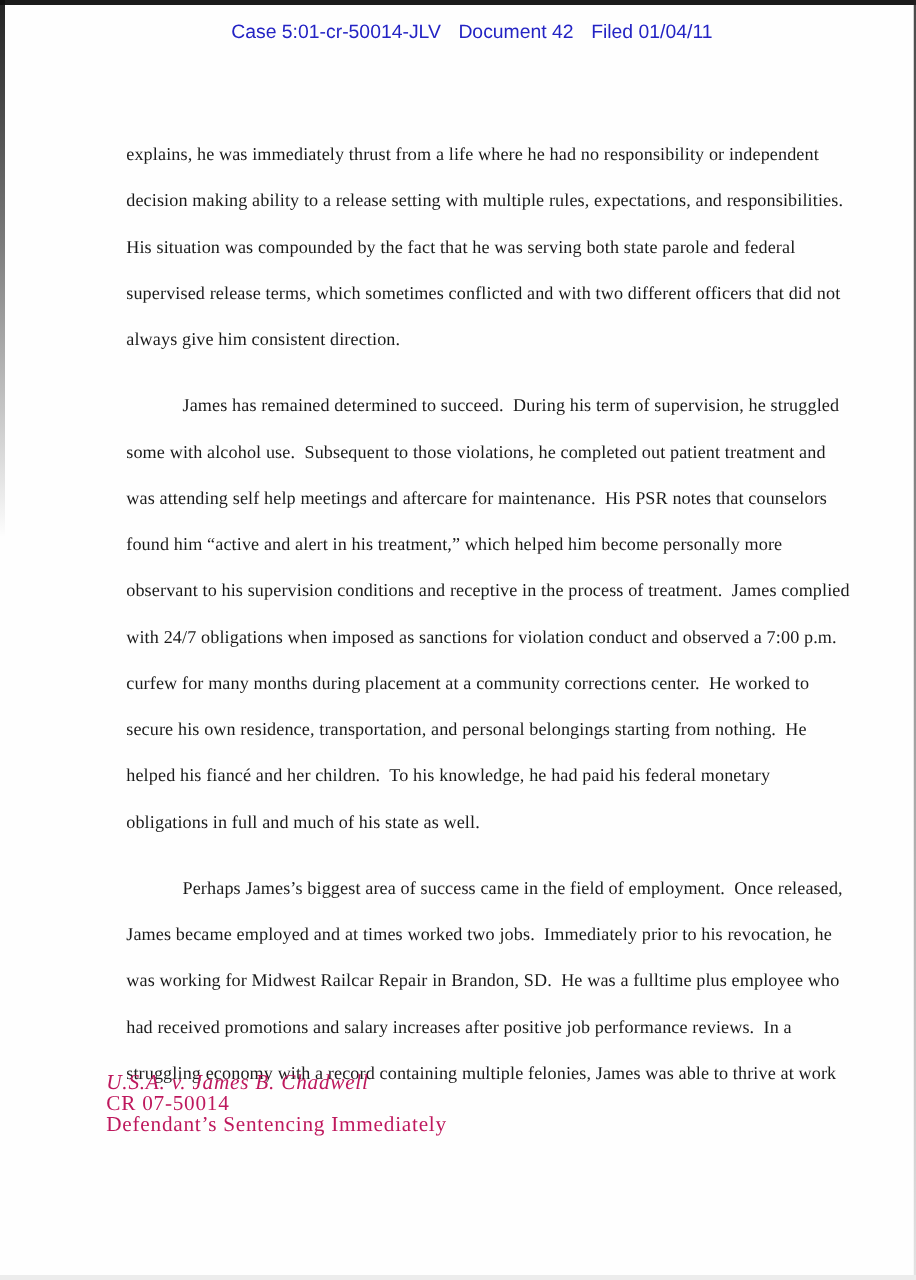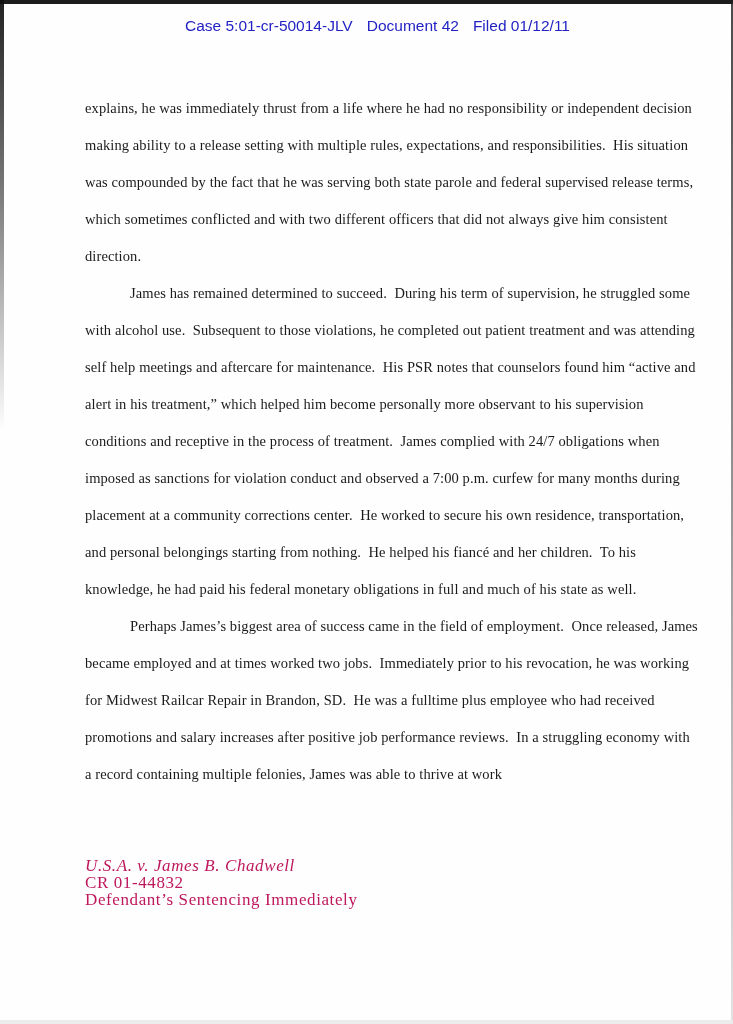--- a/index.html
+++ b/index.html
@@ -64,21 +64,21 @@
     position: absolute;
     top: 90px;
     left: 85px;
     width: 614px;
     font-size: 14.5px;
     line-height: 37px;
     color: #1a1a1a;
     letter-spacing: 0.1px;
   }
   .doc-body p {
-    margin: 0;
+    margin: 16px;
     white-space: pre-wrap;
   }
   .doc-body p.indent {
     text-indent: 45px;
   }
   .doc-footer {
     position: absolute;
     top: 857px;
     left: 85px;
     font-size: 17px;
@@ -96,29 +96,29 @@
 
   <div class="edge-top"></div>
   <div class="edge-left"></div>
   <div class="edge-right"></div>
   <div class="edge-bottom"></div>
 
   <div class="case-header">
     <span class="seg-row">
       <span>Case 5:01-cr-50014-JLV</span>
       <span>Document 42</span>
-      <span>Filed 01/12/11</span>
+      <span>Filed 01/04/11</span>
     </span>
   </div>
 
   <div class="doc-body">
     <p>explains, he was immediately thrust from a life where he had no responsibility or independent decision making ability to a release setting with multiple rules, expectations, and responsibilities.  His situation was compounded by the fact that he was serving both state parole and federal supervised release terms, which sometimes conflicted and with two different officers that did not always give him consistent direction.</p>
     <p class="indent">James has remained determined to succeed.  During his term of supervision, he struggled some with alcohol use.  Subsequent to those violations, he completed out patient treatment and was attending self help meetings and aftercare for maintenance.  His PSR notes that counselors found him “active and alert in his treatment,” which helped him become personally more observant to his supervision conditions and receptive in the process of treatment.  James complied with 24/7 obligations when imposed as sanctions for violation conduct and observed a 7:00 p.m. curfew for many months during placement at a community corrections center.  He worked to secure his own residence, transportation, and personal belongings starting from nothing.  He helped his fiancé and her children.  To his knowledge, he had paid his federal monetary obligations in full and much of his state as well.</p>
     <p class="indent">Perhaps James’s biggest area of success came in the field of employment.  Once released, James became employed and at times worked two jobs.  Immediately prior to his revocation, he was working for Midwest Railcar Repair in Brandon, SD.  He was a fulltime plus employee who had received promotions and salary increases after positive job performance reviews.  In a struggling economy with a record containing multiple felonies, James was able to thrive at work</p>
   </div>
 
   <div class="doc-footer">
     <span class="line italic">U.S.A. v. James B. Chadwell</span>
-    <span class="line">CR 01-44832</span>
+    <span class="line">CR 07-50014</span>
     <span class="line">Defendant’s Sentencing Immediately</span>
   </div>
 
 </div>
 
 </body></html>

